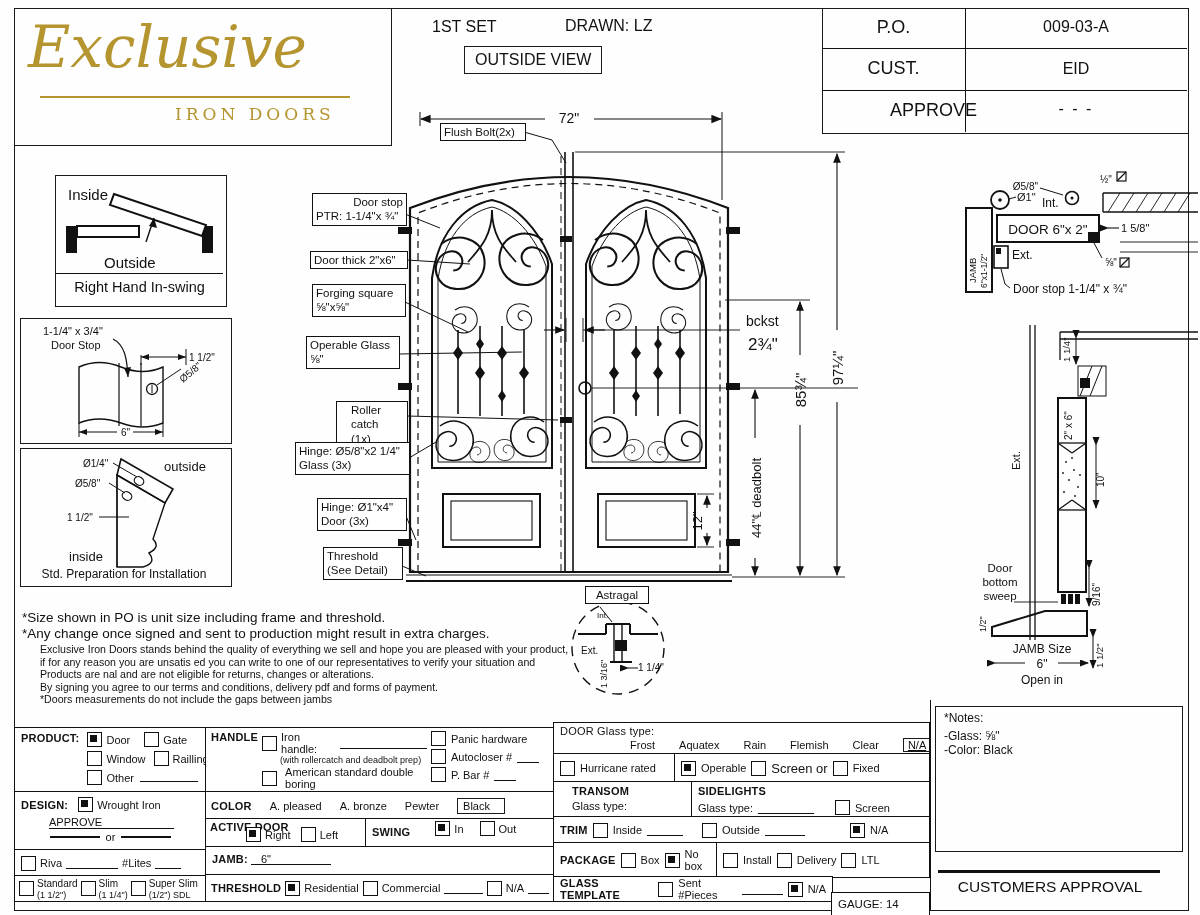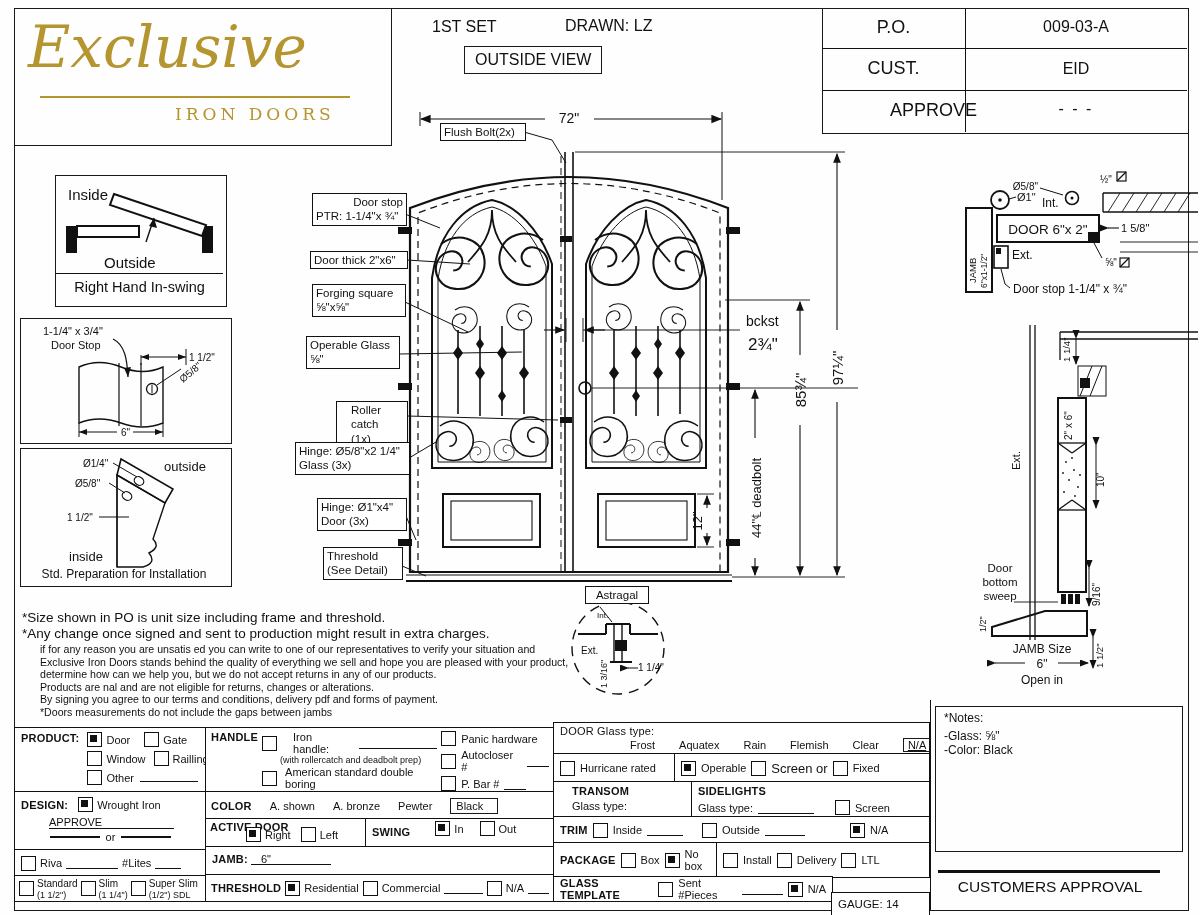--- a/index.html
+++ b/index.html
@@ -381,23 +381,22 @@
     <line x1="1058" y1="663" x2="1088" y2="663" stroke="#111" stroke-width="1" marker-end="url(#arr)"></line>
     <text x="1042" y="684" font-size="12" text-anchor="middle">Open in</text>
     <line x1="1093" y1="637" x2="1093" y2="668" stroke="#111" stroke-width="1" marker-start="url(#arr)" marker-end="url(#arr)"></line>
     <text transform="translate(1103,668) rotate(-90)" font-size="9.5">1 1/2"</text>
   </svg>
 
   <div class="abs" style="left:22px;top:610px;width:620px;">
     <div style="font-size:13.5px;margin-bottom:1px;">*Size shown in PO is unit size including frame and threshold.</div>
     <div style="font-size:13.5px;margin-bottom:2px;">*Any change once signed and sent to production might result in extra charges.</div>
     <div style="font-size:10.6px;line-height:12.6px;padding-left:18px;">
+      <div>Exclusive Iron Doors stands behind the quality of everything we sell and hope you are pleased with your product,</div>
       <div>if for any reason you are unsatis  ed you can write to one of our representatives to verify your situation and</div>
-      <div>Exclusive Iron Doors stands behind the quality of everything we sell and hope you are pleased with your product,</div>
-      <div>determine how can we help you, but we do not accept returns in any of our products.</div>
       <div>Products are  nal and are not eligible for returns, changes or alterations.</div>
       <div>By signing you agree to our terms and conditions, delivery pdf and forms of payment.</div>
       <div>*Doors measurements do not include the gaps between jambs</div>
     </div>
   </div>
 
   <div class="cell frm" style="left:14px;top:727px;width:193px;height:66px;padding:4px 6px;">
     <div style="display:flex;gap:8px;">
       <span class="lbl">PRODUCT:</span>
       <div>
@@ -459,21 +458,21 @@
     <span class="cb"></span>
     <span><span>Slim</span><br><span style="font-size:9px;">(1 1/4")</span></span>
     <span class="cb"></span>
     <span><span>Super Slim</span><br><span style="font-size:9px;">(1/2") SDL</span></span>
   </div>
 
   <div class="cell frm" style="left:205px;top:727px;width:350px;height:66px;padding:3px 5px;">
     <div style="display:flex;gap:4px;">
       <span class="lbl">HANDLE</span>
       <div style="flex:1;">
-        <div style="display:flex;gap:16px;align-items:center;">
+        <div style="display:flex;gap:4px;align-items:center;">
           <span class="cb"></span>
           <span>Iron handle:</span>
           <span class="blank" style="width:92px;"></span>
         </div>
         <div style="font-size:9px;margin-left:18px;">(with rollercatch and deadbolt prep)</div>
         <div style="display:flex;gap:8px;align-items:center;margin-top:1px;">
           <span class="cb"></span>
           <span>American standard double boring</span>
         </div>
         <div style="display:flex;gap:4px;align-items:center;margin-top:2px;">
@@ -495,21 +494,21 @@
         <div style="display:flex;gap:5px;align-items:center;margin-top:3px;">
             <span class="cb"></span>
             <span>P. Bar #</span>
             <span class="blank" style="width:22px;"></span>
           </div>
       </div>
     </div>
   </div>
   <div class="cell frm" style="left:205px;top:791px;width:350px;height:29px;padding:4px 5px;display:flex;align-items:center;gap:18px;">
     <span class="lbl">COLOR</span>
-    <span>A. shown</span>
+    <span>A. pleased</span>
     <span>A. bronze</span>
     <span>Pewter</span>
     <span class="thin" style="padding:1px 14px 1px 5px;border-width:1.6px;">Black</span>
   </div>
   <div class="cell frm" style="left:205px;top:818px;width:162px;height:30px;padding:2px 4px;">
     <div style="display:flex;align-items:center;gap:4px;">
       <span class="lbl">ACTIVE DOOR</span>
     </div>
     <div style="display:flex;align-items:center;gap:10px;margin:-6px 0 0 36px;">
       <span class="opt">

